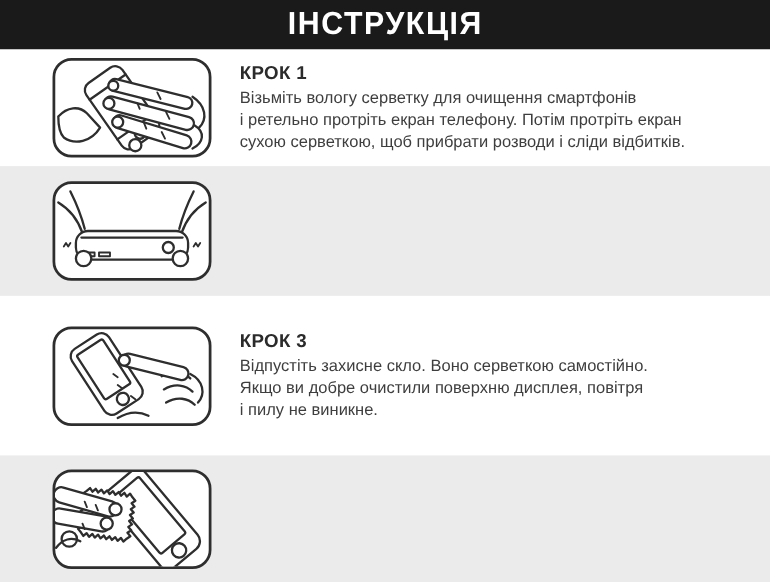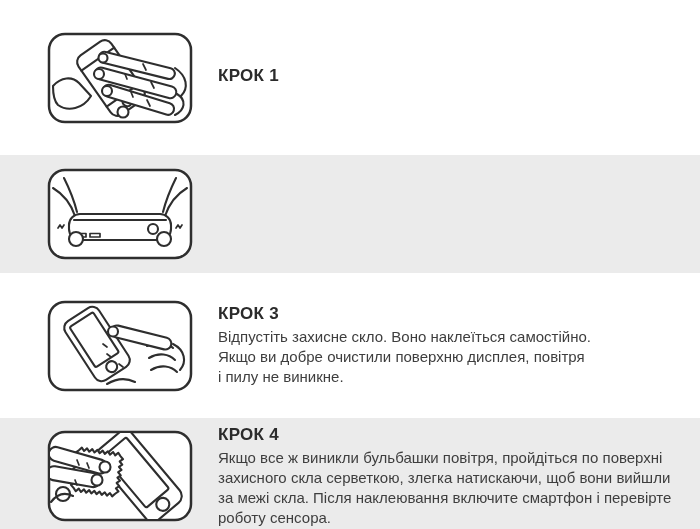--- a/index.html
+++ b/index.html
@@ -7,37 +7,40 @@
     --text:#3e3e3e; --title:#2b2b2b; --line:#2e2e2e;
   }
   html,body{margin:0;padding:0;}
   body{width:700px;height:529px;background:#fff;font-family:"Liberation Sans",sans-serif;overflow:hidden;}
   .page{width:700px;height:529px;overflow:hidden;}
   .header{height:45px;background:var(--header-bg);display:flex;align-items:center;justify-content:center;}
   .header h1{margin:0;color:var(--header-text);font-size:29px;font-weight:bold;letter-spacing:1.5px;transform:scaleX(.95);}
   .step{display:flex;align-items:center;}
   .step.white{background:var(--row-bg);}
   .step.gray{background:var(--row-alt);}
-  .rh1{height:155px}.rh2{height:118px}.rh3{height:145px}.rh4{height:116px}
+  .rh1{height:106px}.rh2{height:118px}.rh3{height:145px}.rh4{height:116px}
   .illus{width:146px;height:92px;margin-left:47px;flex:none;}
   .illus svg{display:block;}
   .copy{margin-left:25px;margin-right:20px;}
   .step-title{margin:0 0 3px 0;font-size:17px;font-weight:bold;color:var(--title);letter-spacing:.3px;}
   .step-desc{margin:0;font-size:15px;line-height:20px;color:var(--text);white-space:pre-line;}
   
   .art{stroke:var(--line);stroke-width:2.1;fill:none;stroke-linecap:round;stroke-linejoin:round;}
   .art .frame{stroke-width:2.5;fill:#fff;}
   .art .solid{fill:#fff;}
   .art .thin{stroke-width:1.7;}
 </style>
 </head>
 <body>
 
 <div class="page">
 
+  <div class="header">
+    <h1>ІНСТРУКЦІЯ</h1>
+  </div>
 
   <section class="step white rh1">
     <div class="illus">
       <svg class="art" width="146" height="92" viewBox="0 0 146 92">
         <rect class="frame" x="2" y="2" width="142" height="88" rx="16"></rect>
         <path class="solid" d="M6,54 C14,45 25,44 32,51 L44,64 C36,77 21,80 11,73 C7,69 6,62 6,54 Z"></path>
         <g transform="translate(64,46) rotate(-35)">
           <rect class="solid" x="-20" y="-36" width="40" height="72" rx="8"></rect>
           <line x1="-20" y1="-23" x2="20" y2="-23"></line>
           <line x1="-20" y1="21" x2="20" y2="21"></line>
@@ -56,20 +59,23 @@
           </g>
         <circle class="solid" cx="56" cy="26" r="4.5"></circle>
         <circle class="solid" cx="52" cy="42" r="5"></circle>
         <circle class="solid" cx="60" cy="59" r="5"></circle>
         <circle class="solid" cx="76" cy="80" r="5.5"></circle>
         <path class="thin" d="M96,32 l3,6 M104,50 l3,6 M100,68 l3,6 M78,42 l2,5 M84,60 l2,5"></path>
       </svg>
     </div>
     <div class="copy">
       <h2 class="step-title">КРОК 1</h2>
+      <p class="step-desc">Візьміть вологу серветку для очищення смартфонів
+і ретельно протріть екран телефону. Потім протріть екран
+сухою серветкою, щоб прибрати розводи і сліди відбитків.</p>
     </div>
   </section>
 
   <section class="step gray rh2">
     <div class="illus">
       <svg class="art" width="146" height="92" viewBox="0 0 146 92">
         <rect class="frame" x="2" y="2" width="142" height="88" rx="16"></rect>
         <path d="M6,20 C16,26 24,36 28,48 M17,10 C23,22 27,32 30,44"></path>
         <path d="M140,20 C130,26 122,36 118,48 M129,10 C123,22 119,32 116,44"></path>
         <rect class="solid" x="22" y="46" width="102" height="26" rx="11"></rect>
@@ -101,21 +107,21 @@
         <path d="M60,84 C70,78 80,78 88,82"></path>
         <g transform="translate(64,30) rotate(14)">
             <rect class="solid" x="0" y="-6" width="62" height="12" rx="6"></rect>
           </g>
         <circle class="solid" cx="66" cy="31.5" r="5"></circle>
         <path class="thin" d="M56,44 l4,3 M60,54 l4,3 M72,64 l4,3"></path>
       </svg>
     </div>
     <div class="copy">
       <h2 class="step-title">КРОК 3</h2>
-      <p class="step-desc">Відпустіть захисне скло. Воно наклеїться самостійно.
+      <p class="step-desc">Відпустіть захисне скло. Воно серветкою самостійно.
 Якщо ви добре очистили поверхню дисплея, повітря
 і пилу не виникне.</p>
     </div>
   </section>
 
   <section class="step gray rh4">
     <div class="illus">
       <svg class="art" width="146" height="92" viewBox="0 0 146 92">
         <defs>
             <clipPath id="fr4">
@@ -139,22 +145,15 @@
               <rect class="solid" x="0" y="-7" width="54" height="14" rx="7"></rect>
             </g>
           <circle class="solid" cx="58" cy="37" r="5.5"></circle>
           <circle class="solid" cx="50" cy="50" r="5.5"></circle>
           <circle class="solid" cx="16" cy="64" r="7"></circle>
           <path d="M4,72 C10,64 18,62 26,66"></path>
           <path class="thin" d="M30,30 l2,5 M40,33 l2,5 M28,50 l2,5"></path>
         </g>
       </svg>
     </div>
-    <div class="copy">
-      <h2 class="step-title">КРОК 4</h2>
-      <p class="step-desc">Якщо все ж виникли бульбашки повітря, пройдіться по поверхні
-захисного скла серветкою, злегка натискаючи, щоб вони вийшли
-за межі скла. Після наклеювання включите смартфон і перевірте
-роботу сенсора.</p>
-    </div>
   </section>
 
 </div>
 
 </body></html>

